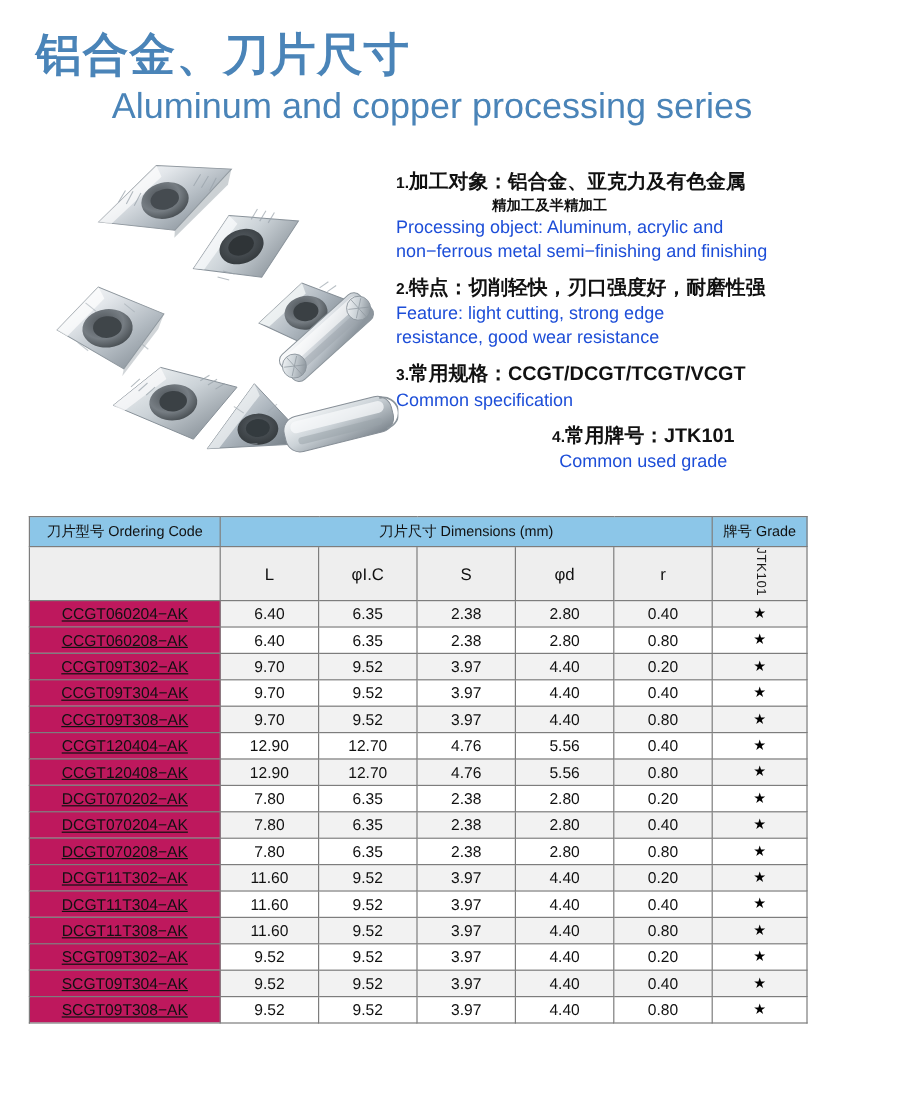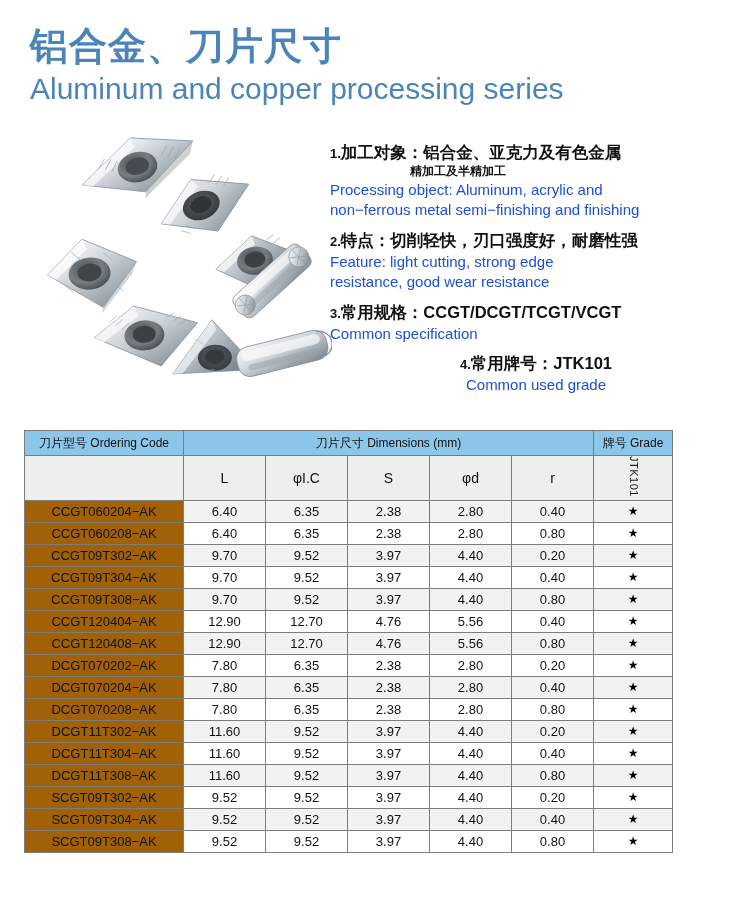--- a/index.html
+++ b/index.html
@@ -32,20 +32,21 @@
     line-height: 1.18;
     white-space: nowrap;
   }
   .title-en {
     font-size: 30px;
     font-weight: normal;
     color: #4a84b8;
     line-height: 1.22;
     margin-top: 2px;
     white-space: nowrap;
+    text-align: center;
   }
 
   
   .hero {
     position: absolute;
     left: 0;
     top: 132px;
     width: 666px;
     height: 292px;
   }
@@ -137,26 +138,27 @@
   }
   .grade-vert {
     writing-mode: vertical-rl;
     text-orientation: mixed;
     font-size: 11px;
     letter-spacing: 0.5px;
     display: inline-block;
     line-height: 1;
   }
   .code-cell {
-    background: #a16207;
+    background: #be185d;
     text-align: left;
     padding-left: 10px;
     font-size: 13px;
     height: 21px;
     color: #111111;
+    text-decoration: underline;
   }
   .num-cell {
     font-size: 13px;
     height: 21px;
     color: #111111;
   }
   .grade-cell {
     font-size: 12px;
     height: 21px;
     color: #000000;

